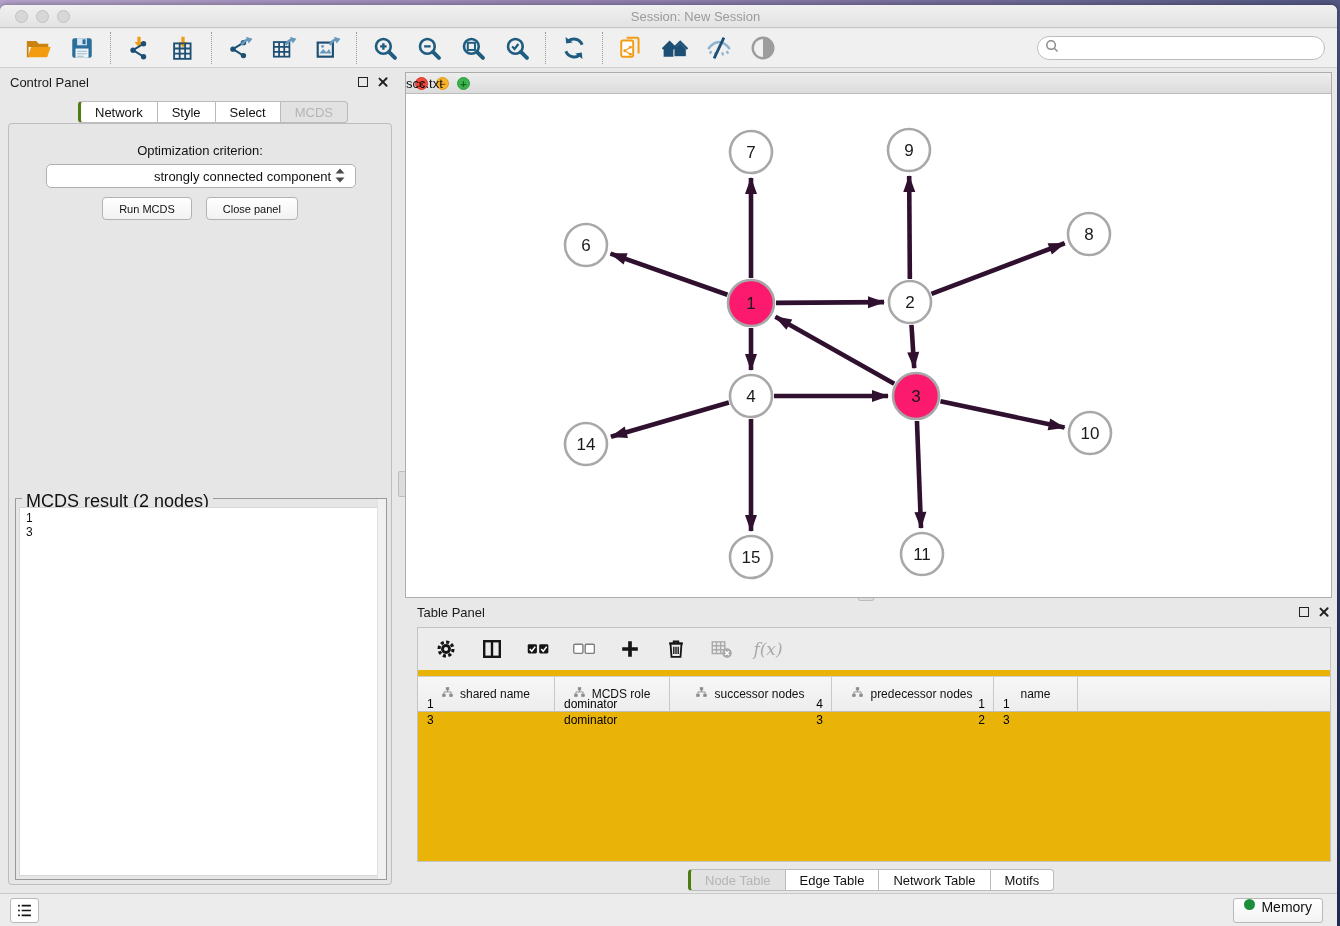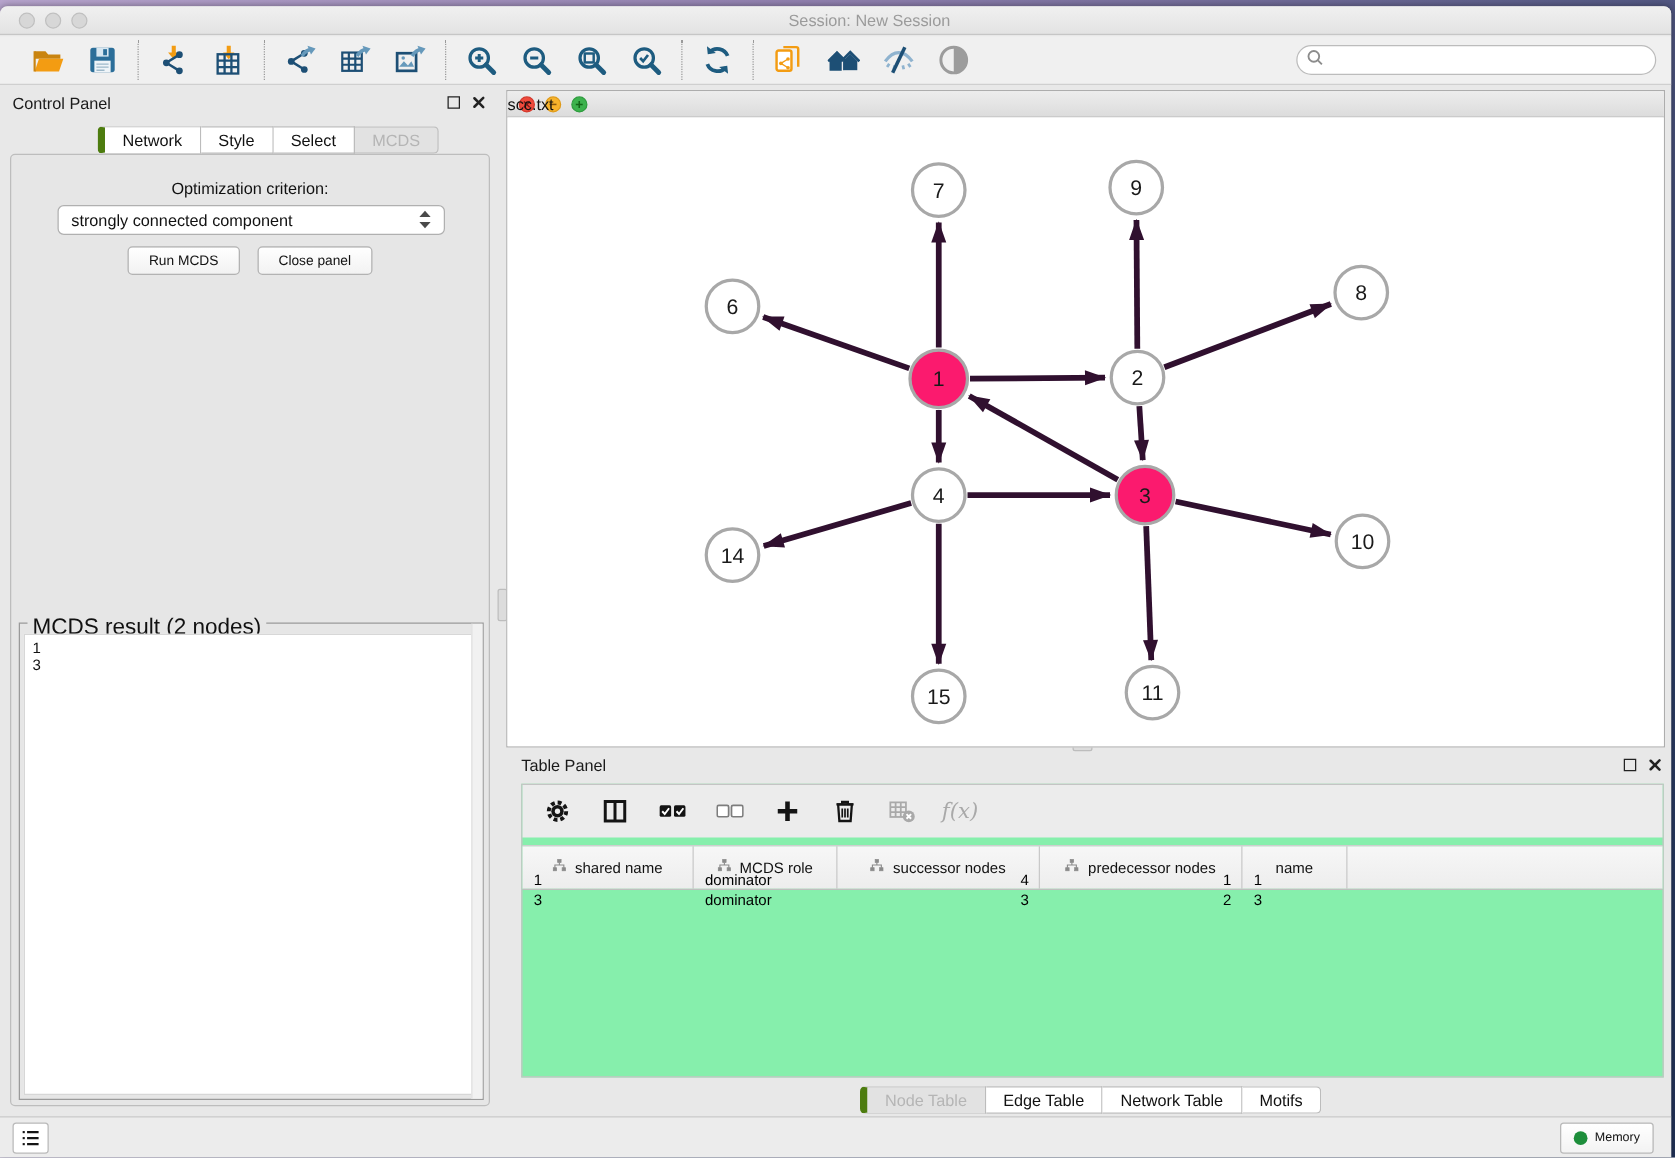--- a/index.html
+++ b/index.html
@@ -40,31 +40,31 @@
   .cp-btns { left:358px; top:71px; }
   .float-box { width:10px; height:10px; border:1.6px solid #222; cursor:pointer; }
   .close-x { width:12px; height:12px; position:relative; cursor:pointer; }
   .close-x:before,.close-x:after{ content:""; position:absolute; left:5px; top:0; width:2.4px; height:12px; background:#222; border-radius:1px;}
   .close-x:before{ transform:rotate(45deg);} .close-x:after{ transform:rotate(-45deg);}
 
   .tab-row { position:absolute; display:flex; }
   .cp-tabs { left:78px; top:96px; }
   .tab { height:22px; padding:0 14px; background:#fff; border:1px solid #bcbcbc; border-left:none;
     font-size:13px; font-weight:500; color:#111; display:flex; align-items:center; cursor:pointer; }
-  .tab:first-child { border-left:6px solid #4d7c0f; border-radius:4px 0 0 4px; }
+  .tab:first-child { border-left:3px solid #4d7c0f; border-radius:4px 0 0 4px; }
   .tab:last-child { border-radius:0 4px 4px 0; }
   .tab.active { background:#e2e2e2; color:#b5b5b5; }
 
   .cp-body { position:absolute; left:8px; top:118px; width:384px; height:762px;
     background:#e6e6e6; border:1px solid #bdbdbd; border-radius:4px; }
   .crit-label { position:absolute; left:0; top:19px; width:100%; text-align:center; font-size:13px; color:#111; }
   .crit-select { position:absolute; left:37px; top:40px; width:310px; height:24px; background:#fff;
     border:1px solid #b0b0b0; border-radius:5px; display:flex; align-items:center;
     padding:0 6px 0 10px; font-size:13px; color:#111; cursor:pointer; }
-  .crit-select .sel-text{ flex:1; }
+  .crit-select .sel-text{ flex:1;text-align:right; }
   .cp-buttons { position:absolute; left:0; top:73px; width:100%; display:flex; justify-content:center; gap:14px; }
   .push-btn { height:23px; padding:0 16px; background:linear-gradient(#ffffff,#f2f2f2);
     border:1px solid #b3b3b3; border-radius:4px; font-size:11px; color:#111; cursor:pointer; }
 
   .result-group { position:absolute; left:6px; top:374px; width:372px; height:382px;
     border:1px solid #9a9a9a; }
   .result-legend { position:absolute; left:6px; top:-8px; background:#e6e6e6; padding:0 4px;
     font-size:18px; color:#111; }
   .result-area { position:absolute; left:3px; top:8px; right:3px; bottom:3px; background:#fff;
     border:1px solid #d7d7d7; font-size:12px; color:#111; padding:3px 6px; white-space:pre-line; }
@@ -86,21 +86,21 @@
     font-size:11px; line-height:12px; text-align:center; color:rgba(60,0,0,.65); cursor:pointer; font-weight:bold;}
   .dot-close{ left:9px; background:#ef4a3c; border:1px solid #d43a2e; }
   .dot-min  { left:30px; background:#f7b32b; border:1px solid #df9b1b; color:rgba(90,50,0,.7);}
   .dot-max  { left:51px; background:#3cb24d; border:1px solid #2f9c3f; color:rgba(0,70,0,.7);}
   .net-canvas { position:absolute; left:0; top:21px; width:925px; height:503px; background:#fff; }
 
   
   .tp-header-label { position:absolute; left:417px; top:600px; font-size:13px; color:#1a1a1a; }
   .tp-btns { left:1299px; top:601px; }
   .tp-body { position:absolute; left:417px; top:622px; width:914px; height:235px;
-    background:#86efac; border:1px solid #c4c4c4; }
+    background:#eab308; border:1px solid #c4c4c4; }
   .tp-toolbar { position:absolute; left:0; top:0; width:100%; height:42px; background:#ececec;
     display:flex; align-items:center; gap:18px; padding-left:14px; }
   .tp-toolbar .tb-icon svg{ width:22px; height:22px; }
   .fx { font-family:"DejaVu Serif", serif; font-style:italic; font-size:17px; color:#a9a9a9; cursor:default; }
   .tbl-header { position:absolute; left:0; top:48px; width:100%; height:36px; display:flex;
     background:linear-gradient(#f7f7f7,#ededed); border-top:1px solid #cfcfcf; border-bottom:1px solid #bfbfbf; }
   .th-cell { display:flex; align-items:center; justify-content:center; gap:7px;
     border-right:1px solid #c9c9c9; font-size:12px; color:#111; cursor:pointer; }
   .th-cell svg { width:11px; height:11px; flex:none; }
   .tbl-rows { position:absolute; left:0; top:68px; width:100%; }
@@ -110,22 +110,22 @@
 
   .tp-tabs { left:688px; top:864px; }
 
   
   .statusbar { position:absolute; left:0; top:888px; width:100%; height:33px;
     background:#ececec; border-top:1px solid #c9c9c9; }
   .list-btn { position:absolute; left:10px; top:4px; width:29px; height:25px; background:#fff;
     border:1px solid #b9b9b9; border-radius:3px; display:flex; align-items:center; justify-content:center; cursor:pointer;}
   .list-btn svg{ width:17px; height:17px; }
   .memory-btn { position:absolute; right:14px; top:4px; height:25px; background:linear-gradient(#fff,#f3f3f3);
-    border:1px solid #b9b9b9; border-radius:3px; display:flex; align-items:center; gap:6px;
-    padding:0 10px; font-size:10px; color:#111; cursor:pointer; }
+    border:1px solid #b9b9b9; border-radius:3px; display:flex; gap:6px;
+    padding:0 10px; font-size:14px; color:#111; cursor:pointer; }
   .mem-dot { width:11px; height:11px; border-radius:50%; }
 </style>
 </head>
 <body>
 
 <div class="app-window">
 
   <div class="titlebar">
     <div class="traffic t1"></div>
     <div class="traffic t2"></div>

